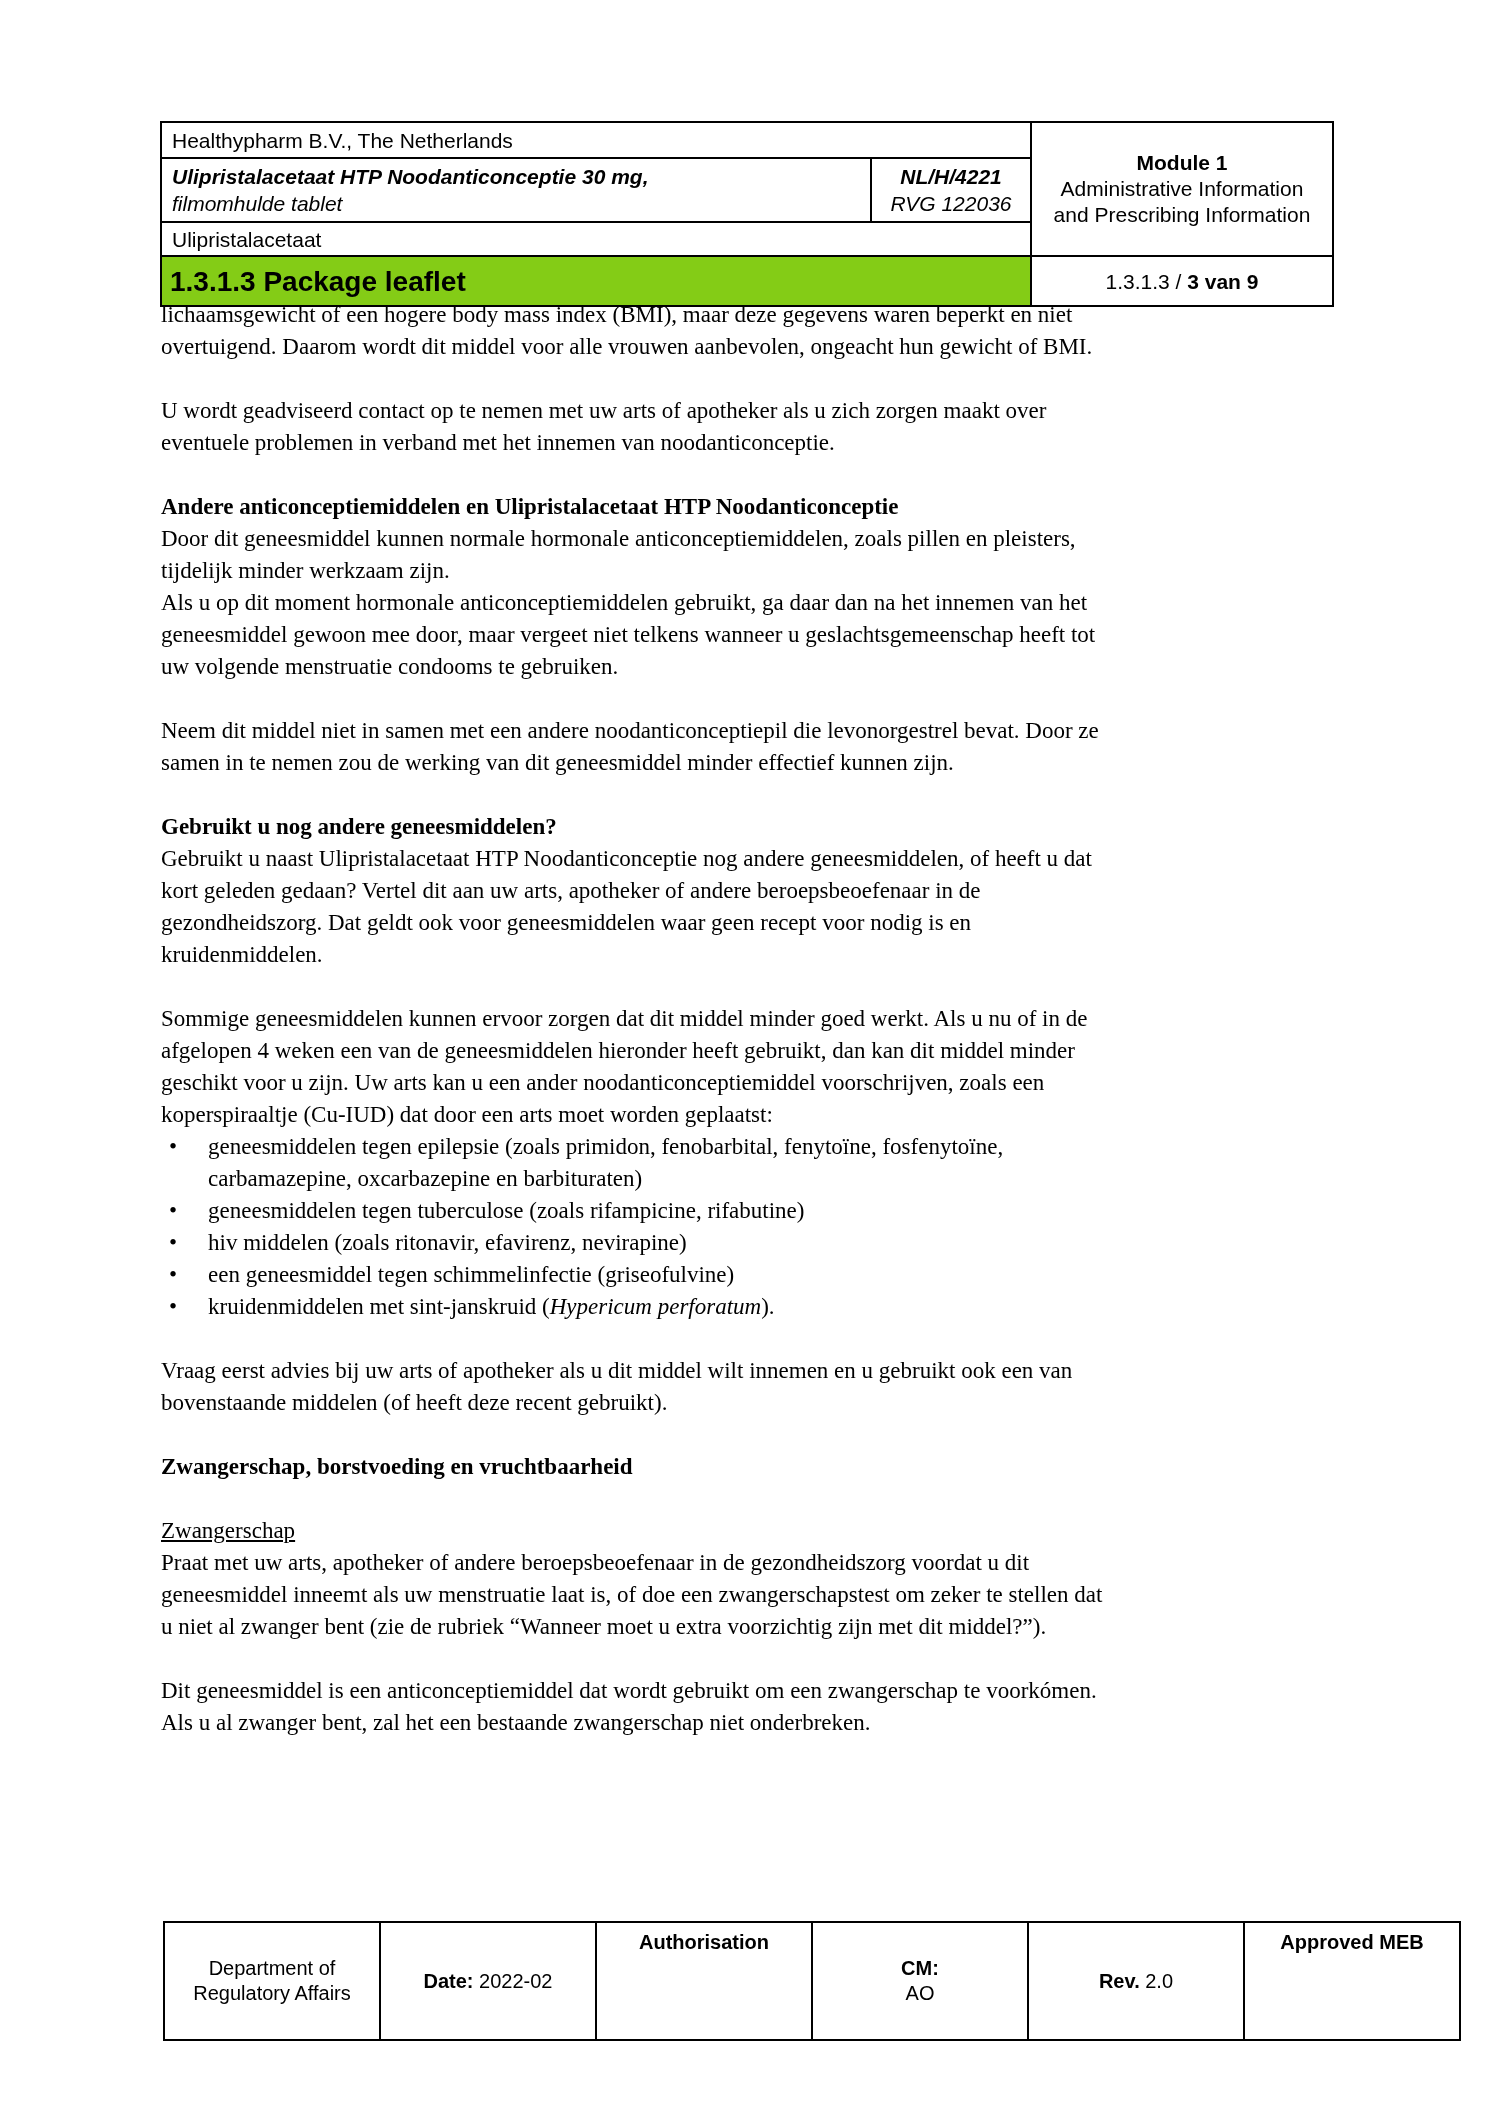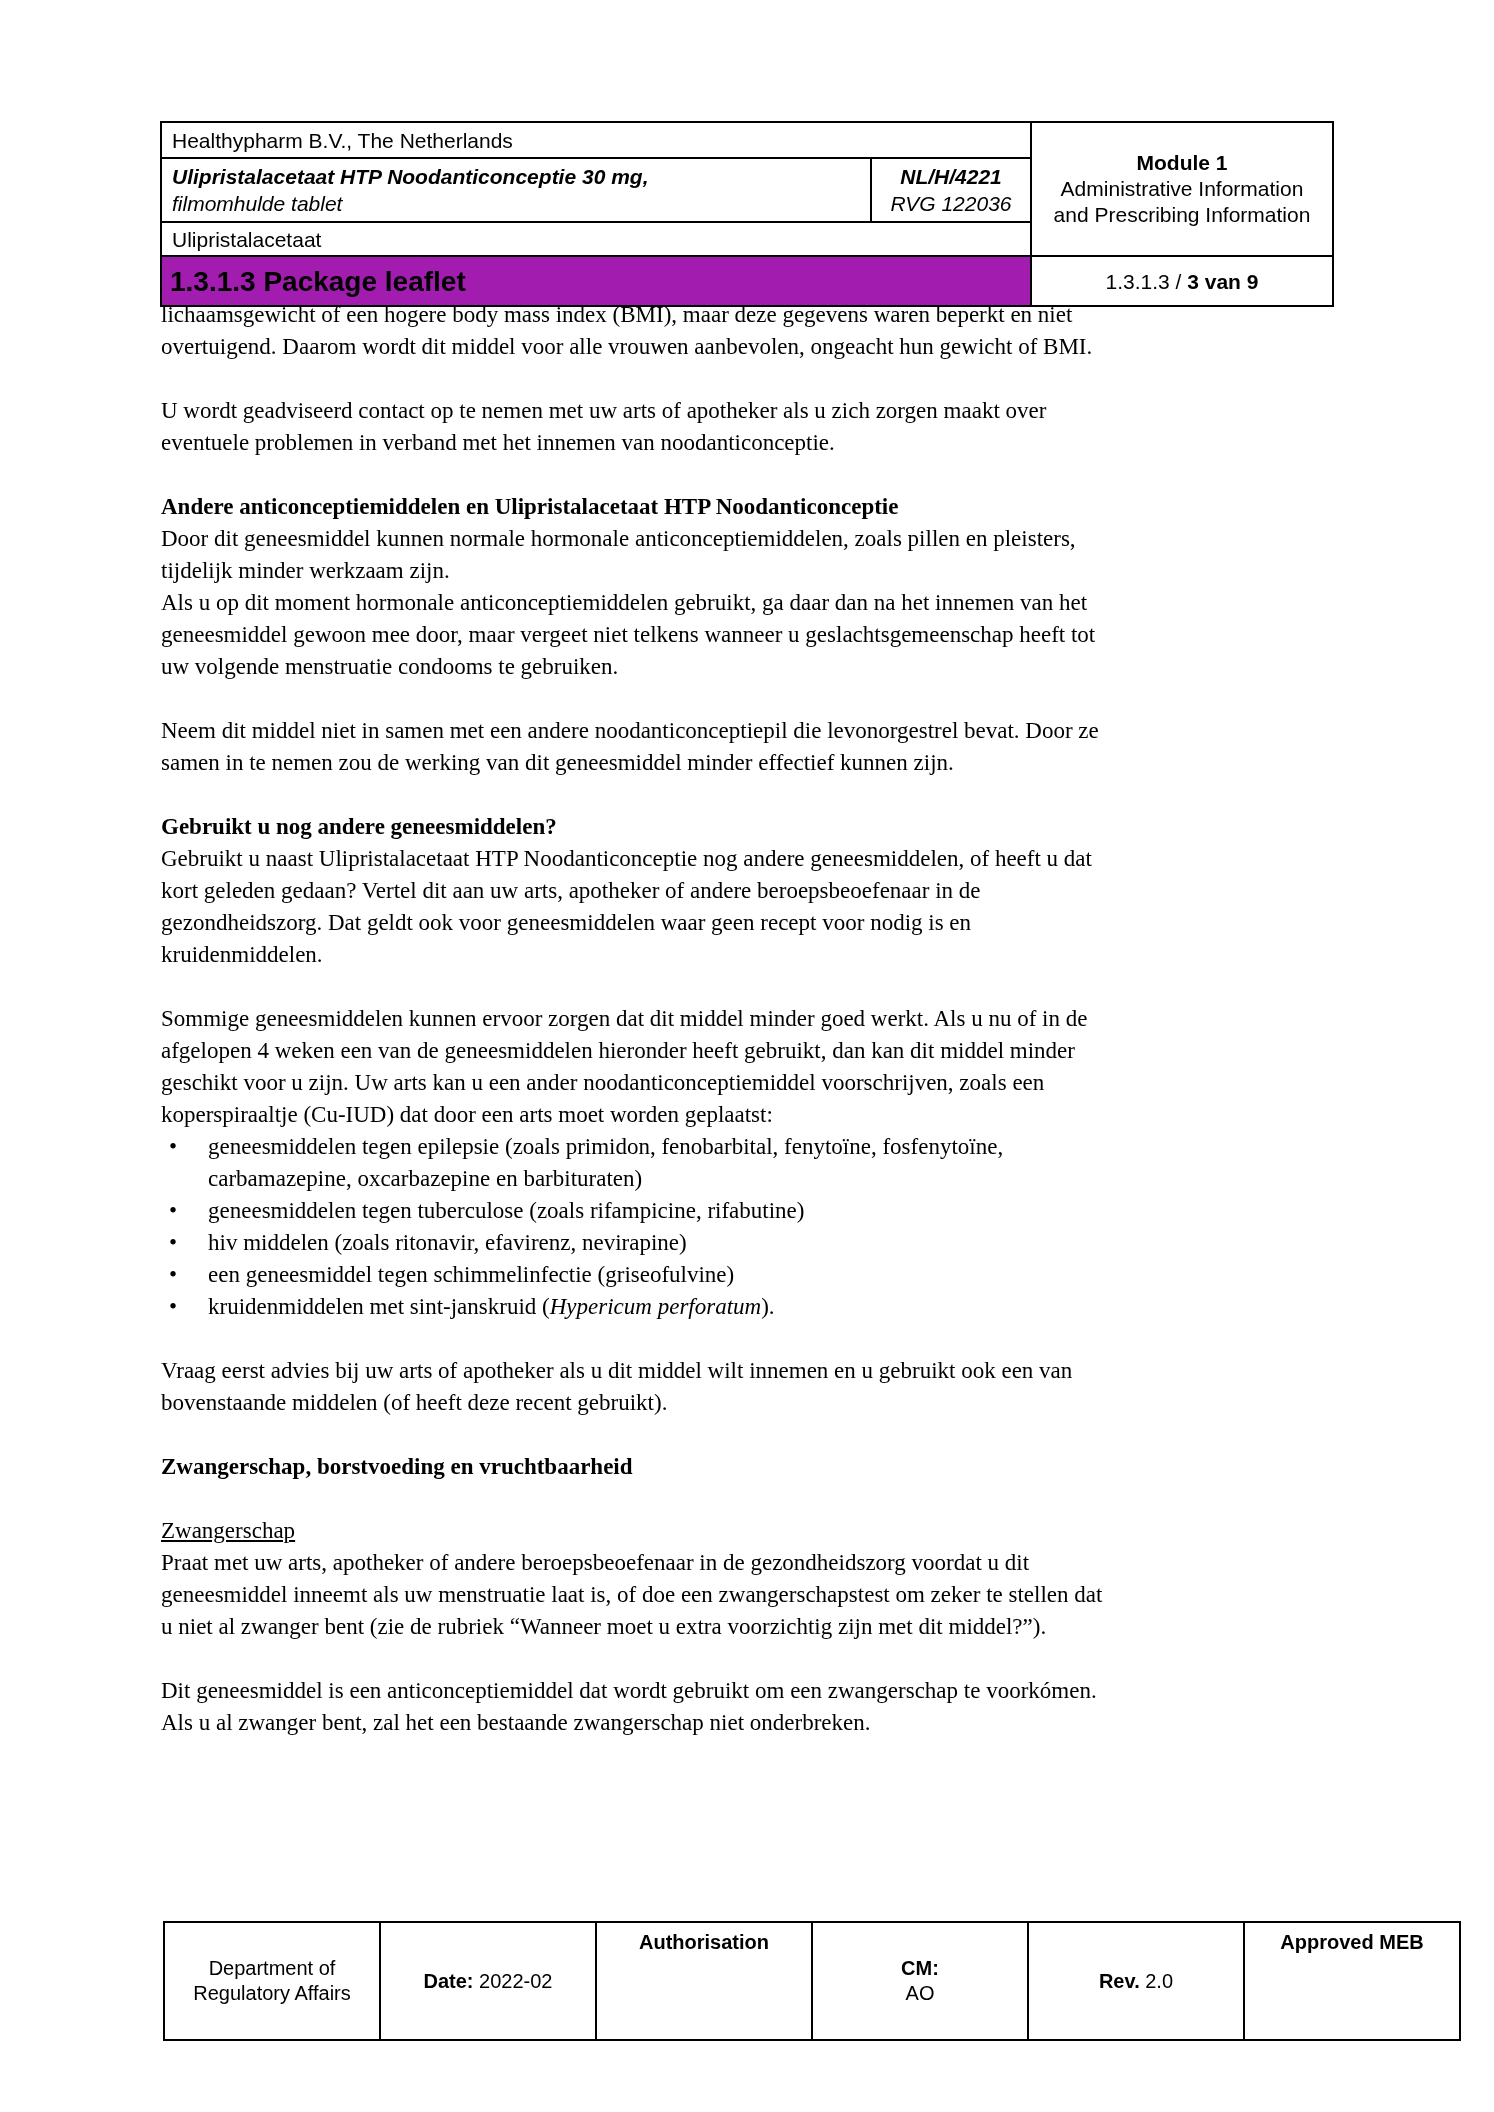--- a/index.html
+++ b/index.html
@@ -17,21 +17,21 @@
   .row-company td{height:34px;}
   .row-product td{height:62px;}
   .row-substance td{height:32px;}
   .cell-product{font-weight:bold;font-style:italic;}
   .cell-product .sub{font-weight:normal;}
   .cell-codes{font-style:italic;text-align:center;}
   .cell-codes .top{font-weight:bold;}
   .cell-module{text-align:center;font-size:21px;line-height:26px;}
   .cell-module .m1{font-weight:bold;}
   .row-bar td{height:48px;}
-  .cell-bar{background:#a21caf;font-weight:bold;font-size:28px;padding-left:8px;}
+  .cell-bar{background:#84cc16;font-weight:bold;font-size:28px;padding-left:8px;}
   .cell-pageref{text-align:center;font-size:21px;}
   .cell-pageref b{font-weight:bold;}
 
   
   .content{position:absolute;left:161px;top:299px;width:1140px;
     font-family:"Liberation Serif",serif;font-size:23px;line-height:32px;}
   .para{white-space:pre-line;margin:0 0 32px 0;}
   .tight{margin-bottom:0;}
   .bold{font-weight:bold;}
   .underline{text-decoration:underline;}

